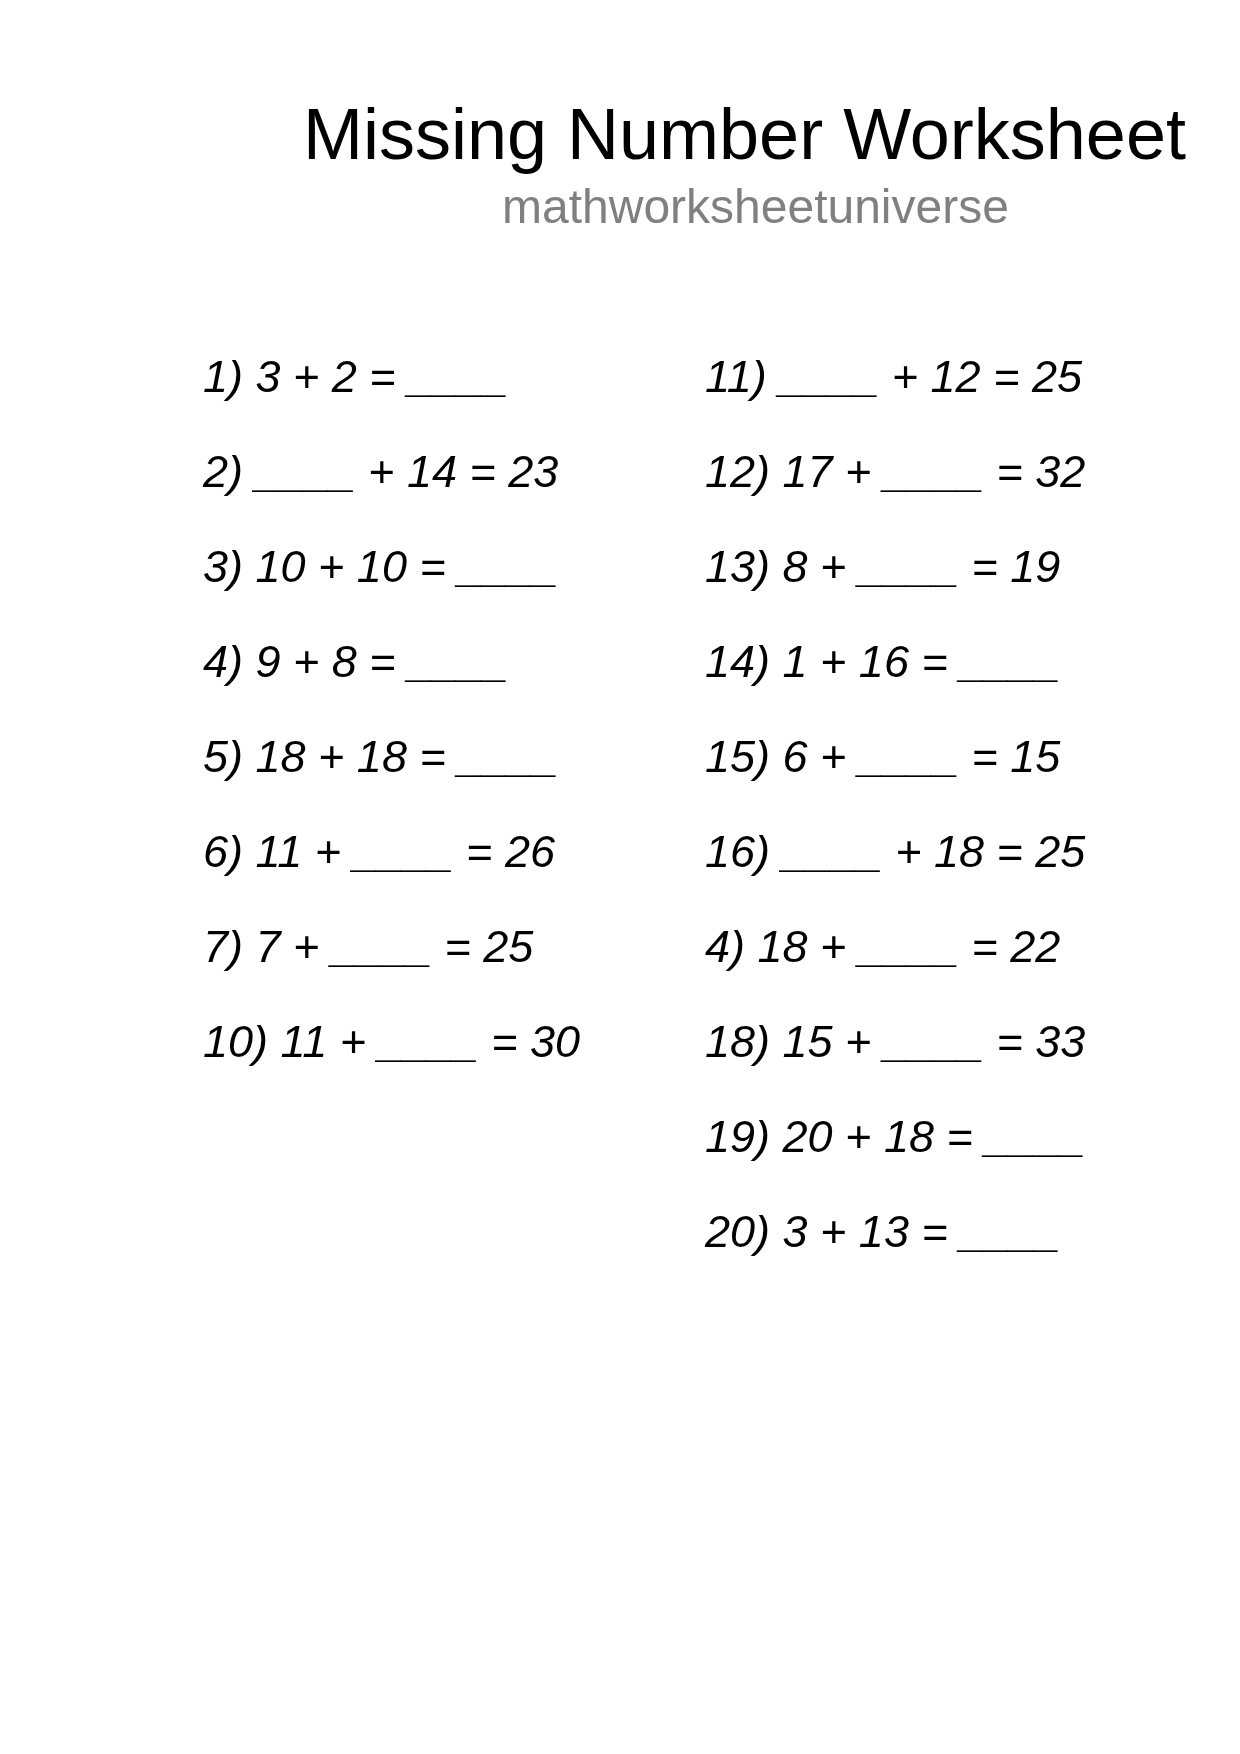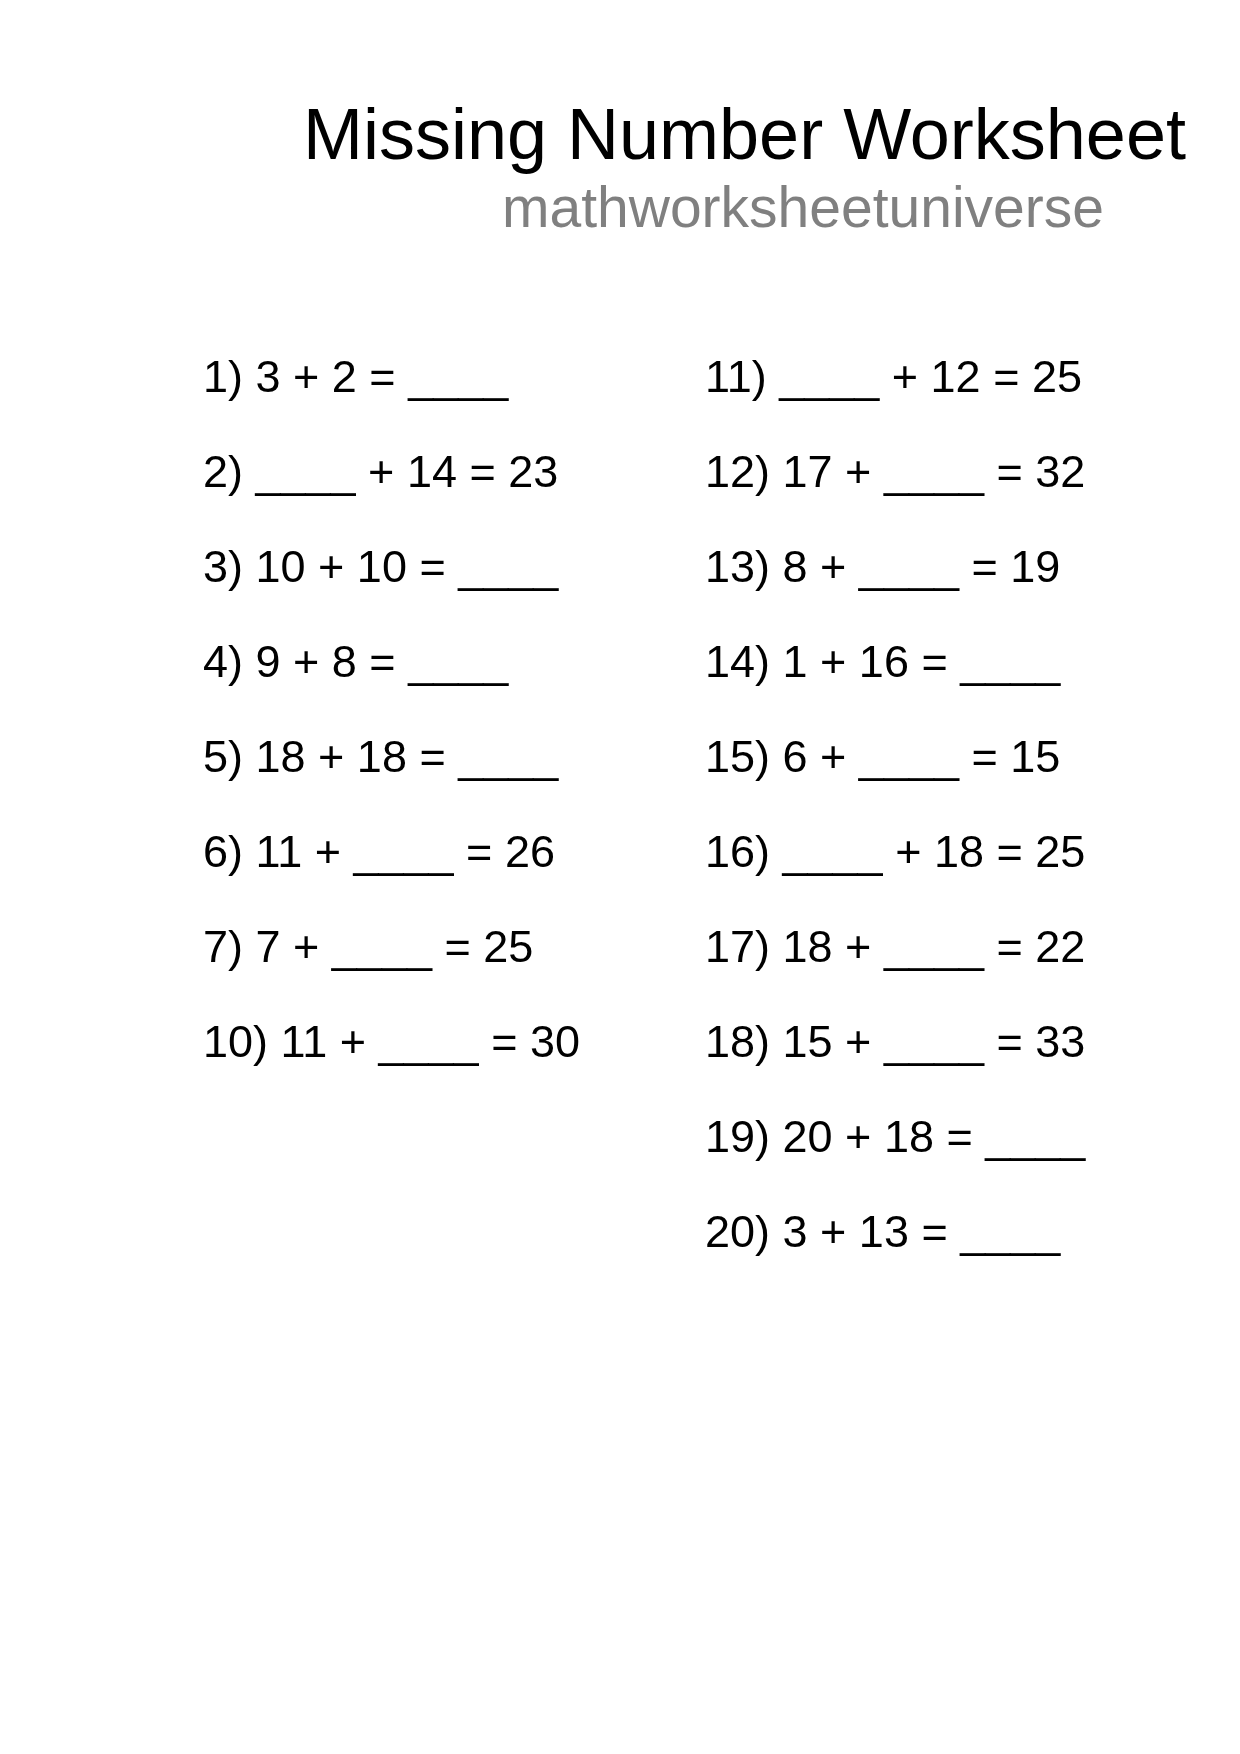--- a/index.html
+++ b/index.html
@@ -21,37 +21,38 @@
       top: 104px;
       font-size: 72px;
       line-height: 60px;
       white-space: nowrap;
       color: #000000;
     }
     .subtitle {
       position: absolute;
       left: 502px;
       top: 185px;
-      font-size: 57px;
+      font-size: 48px;
       line-height: 44px;
       white-space: nowrap;
       color: #808080;
     }
     .column {
       position: absolute;
       top: 354px;
     }
     .column.left { left: 203px; }
     .column.right { left: 705px; }
     .problem {
       height: 95px;
       font-size: 45px;
       line-height: 45px;
       white-space: pre;
       color: #000000;
+      font-style: italic;
     }
   </style>
 </head>
 <body>
 
 <div>
   <div class="title">Missing Number Worksheet</div>
   <div class="subtitle">mathworksheetuniverse</div>
 
   <div class="column left">
@@ -65,18 +66,18 @@
     <div class="problem">10) 11 + ____ = 30</div>
   </div>
 
   <div class="column right">
     <div class="problem">11) ____ + 12 = 25</div>
     <div class="problem">12) 17 + ____ = 32</div>
     <div class="problem">13) 8 + ____ = 19</div>
     <div class="problem">14) 1 + 16 = ____</div>
     <div class="problem">15) 6 + ____ = 15</div>
     <div class="problem">16) ____ + 18 = 25</div>
-    <div class="problem">17) 18 + ____ = 22</div>
+    <div class="problem">4) 18 + ____ = 22</div>
     <div class="problem">18) 15 + ____ = 33</div>
     <div class="problem">19) 20 + 18 = ____</div>
     <div class="problem">20) 3 + 13 = ____</div>
   </div>
 </div>
 
 </body></html>

